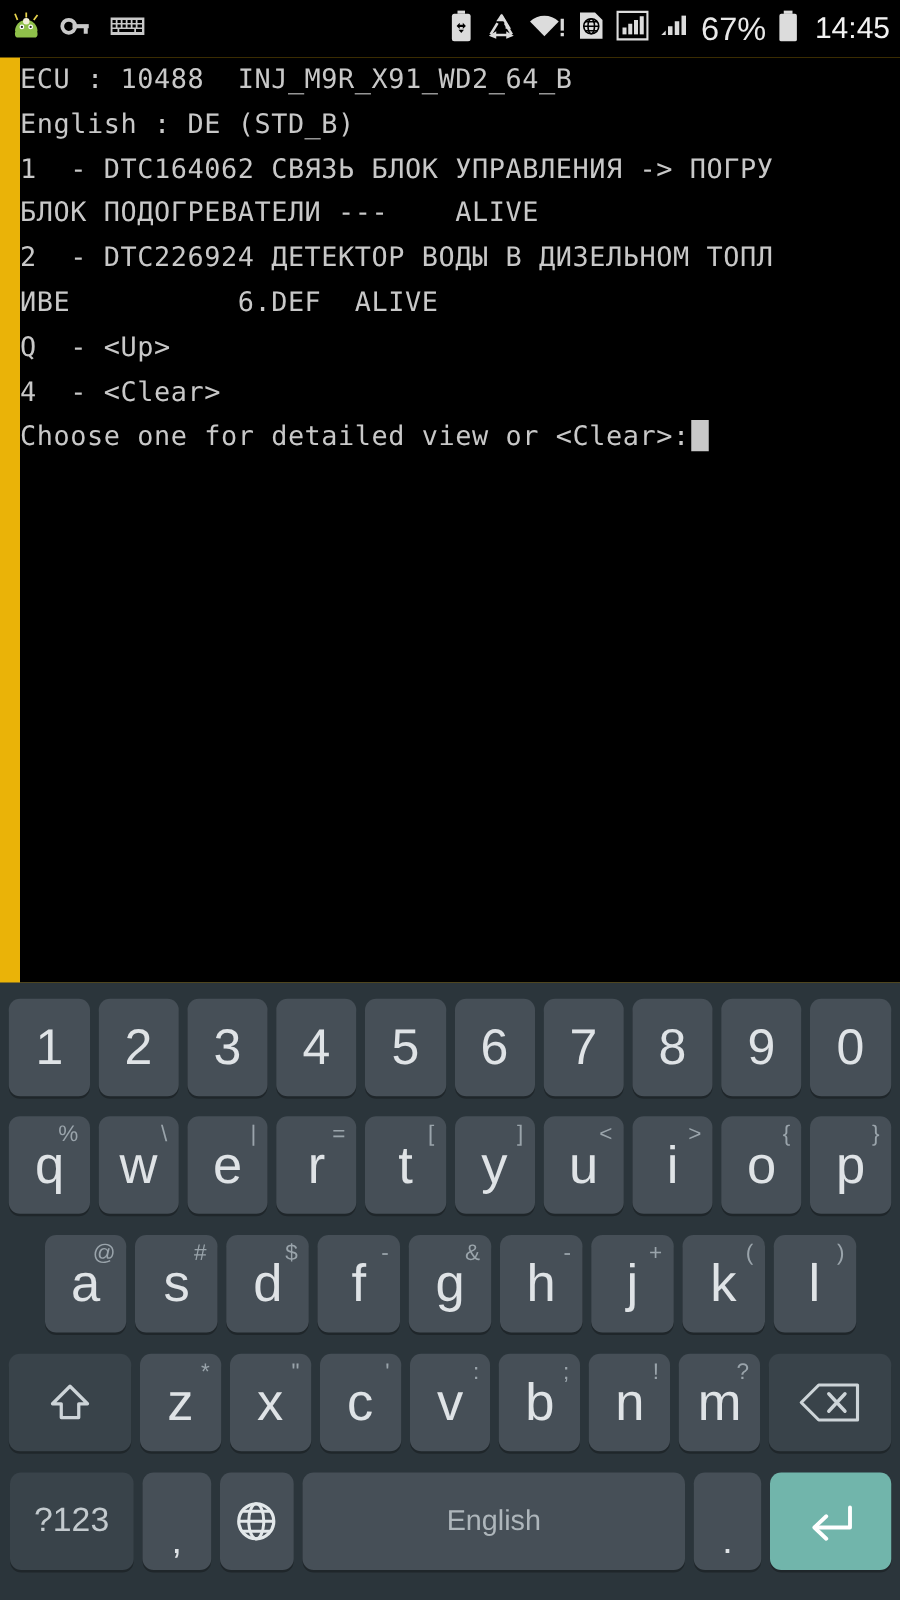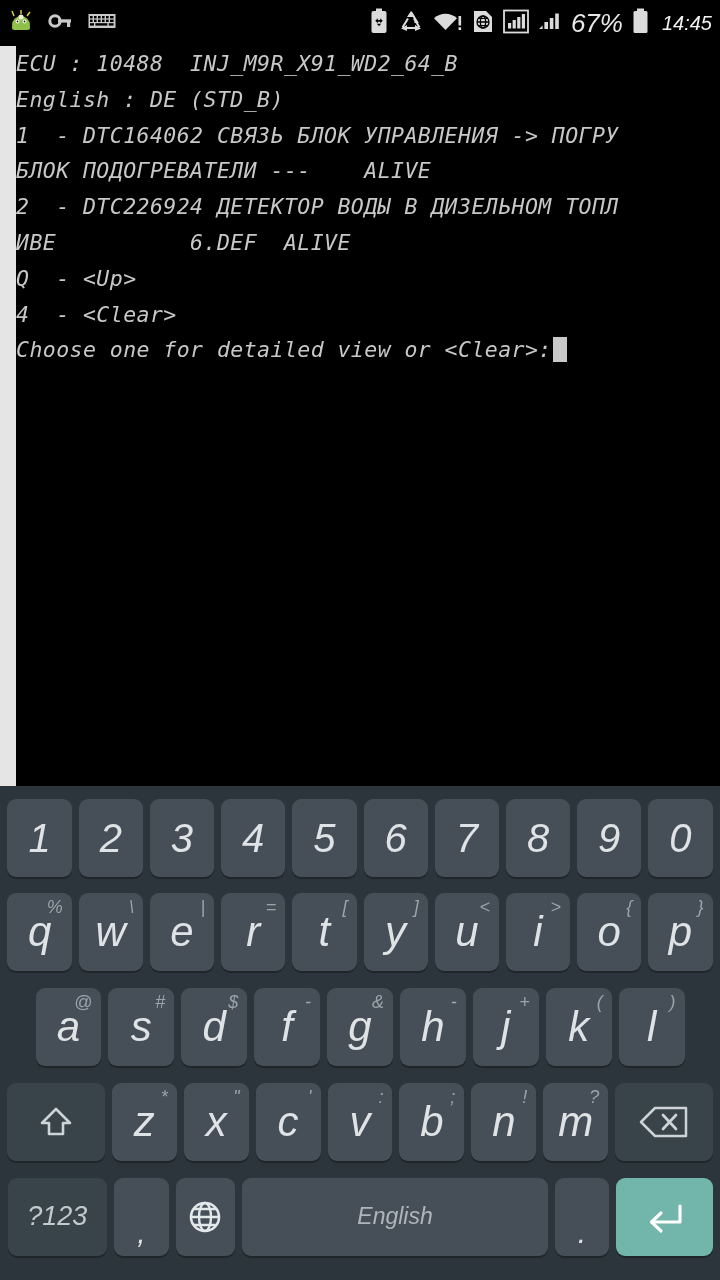--- a/index.html
+++ b/index.html
@@ -2,39 +2,39 @@
 <html><head>
 <meta charset="utf-8">
 <style>
   * { margin:0; padding:0; box-sizing:border-box; }
   html,body {
     width:720px; height:1280px;
     background:#000;
     font-family:"Liberation Sans", sans-serif;
     overflow:hidden;
   }
-  #screen { position:relative; width:720px; height:1280px; background:#e5e5e5;font-style:italic; }
+  #screen { position:relative; width:720px; height:1280px; background:#eab308; }
 
   
   #statusbar {
     position:absolute; left:0; top:0; width:720px; height:46px;
     background:#000; display:flex; align-items:center;
   }
   .sb-left { display:flex; align-items:center; gap:14px; padding-left:8px; }
   .sb-right {
     position:absolute; right:8px; top:0; height:46px;
     display:flex; align-items:center; gap:9px;
   }
   .sb-ico { display:block; }
   .sb-pct {
     color:#e8e8e8; font-size:26px; letter-spacing:0px;
     font-family:"Liberation Sans", sans-serif;
   }
   .sb-clock {
-    color:#f2f2f2; font-size:20px; margin-left:4px;
+    color:#f2f2f2; font-size:24px; margin-left:4px;
     font-family:"Liberation Sans", sans-serif;
   }
 
   
   #terminal {
     position:absolute; left:16px; top:46px; width:720px; height:740px;
     background:#000; overflow:hidden;
   }
   .term-line {
     color:#c8c8c8;

